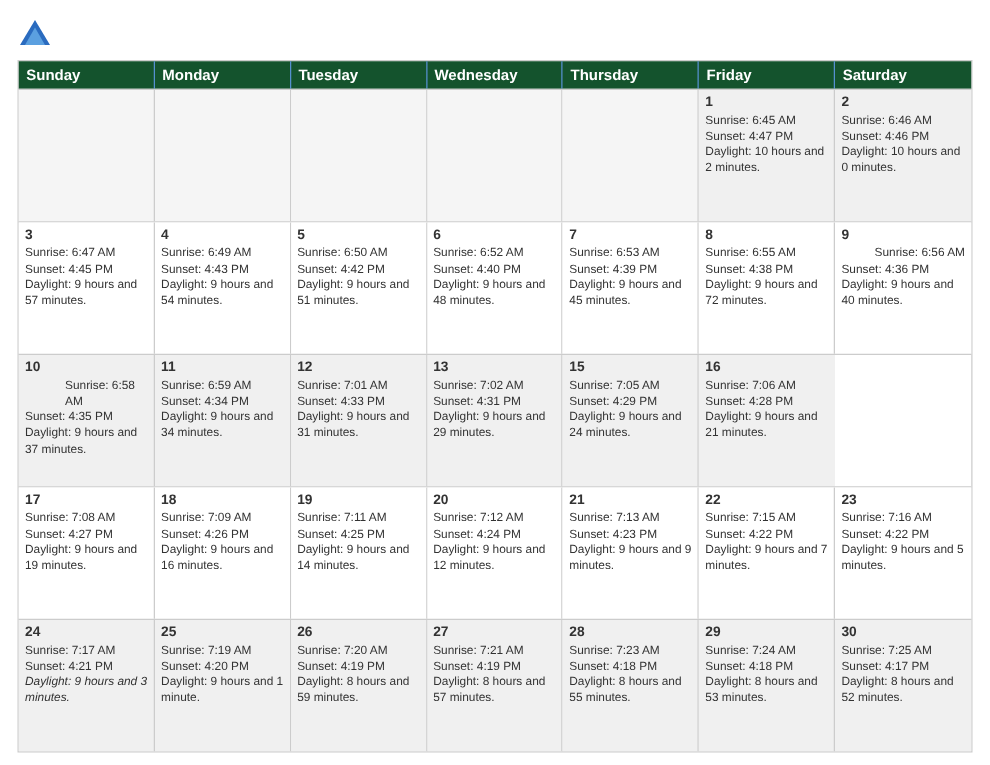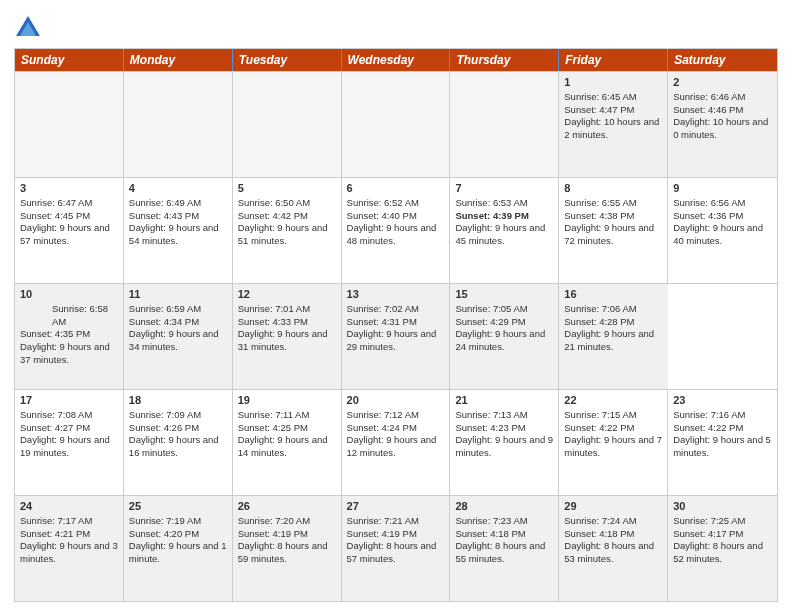--- a/index.html
+++ b/index.html
@@ -63,22 +63,21 @@
     }
     .calendar {
       flex: 1;
       display: flex;
       flex-direction: column;
       border: 1px solid #ccc;
     }
     .cal-header {
       display: grid;
       grid-template-columns: repeat(7, 1fr);
-      background: #c2410c;
-      font-style: italic;
+      background: #14532d;
     }
     .cal-header-cell {
       color: #fff;
       font-weight: bold;
       font-size: 12px;
       padding: 4px 6px;
       text-align: left;
       border-right: 1px solid #5590d0;
     }
     .cal-header-cell:last-child { border-right: none; }
@@ -184,32 +183,32 @@
           </div>
           <div class="cal-cell">
             <span class="day-num">6</span>
             <span style="display: block;">Sunrise: 6:52 AM</span>
             <span style="display: block;">Sunset: 4:40 PM</span>
             <span style="display: block;">Daylight: 9 hours and 48 minutes.</span>
           </div>
           <div class="cal-cell">
             <span class="day-num">7</span>
             <span style="display: block;">Sunrise: 6:53 AM</span>
-            <span style="display: block; font-weight: bold;">Sunset: 4:39 PM</span>
+            <span style="display: block;">Sunset: 4:39 PM</span>
             <span style="display: block;">Daylight: 9 hours and 45 minutes.</span>
           </div>
           <div class="cal-cell">
             <span class="day-num">8</span>
             <span style="display: block;">Sunrise: 6:55 AM</span>
             <span style="display: block;">Sunset: 4:38 PM</span>
             <span style="display: block;">Daylight: 9 hours and 72 minutes.</span>
           </div>
           <div class="cal-cell">
             <span class="day-num">9</span>
-            <span style="display: block;">Sunrise: 6:56 AM</span>
+            <span style="display: block; text-align: right;">Sunrise: 6:56 AM</span>
             <span style="display: block;">Sunset: 4:36 PM</span>
             <span style="display: block;">Daylight: 9 hours and 40 minutes.</span>
           </div>
         </div>
         <div class="cal-row">
           <div class="cal-cell shaded">
             <span class="day-num">10</span>
             <span style="display: block; margin-left: 32px;">Sunrise: 6:58 AM</span>
             <span style="display: block;">Sunset: 4:35 PM</span>
             <span style="display: block;">Daylight: 9 hours and 37 minutes.</span>
@@ -287,21 +286,21 @@
             <span style="display: block;">Sunrise: 7:16 AM</span>
             <span style="display: block;">Sunset: 4:22 PM</span>
             <span style="display: block;">Daylight: 9 hours and 5 minutes.</span>
           </div>
         </div>
         <div class="cal-row">
           <div class="cal-cell shaded">
             <span class="day-num">24</span>
             <span style="display: block;">Sunrise: 7:17 AM</span>
             <span style="display: block;">Sunset: 4:21 PM</span>
-            <span style="display: block;">Daylight: 9 hours and 3 minutes.</span>
+            <span style="display: block; font-style: italic;">Daylight: 9 hours and 3 minutes.</span>
           </div>
           <div class="cal-cell shaded">
             <span class="day-num">25</span>
             <span style="display: block;">Sunrise: 7:19 AM</span>
             <span style="display: block;">Sunset: 4:20 PM</span>
             <span style="display: block;">Daylight: 9 hours and 1 minute.</span>
           </div>
           <div class="cal-cell shaded">
             <span class="day-num">26</span>
             <span style="display: block;">Sunrise: 7:20 AM</span>

